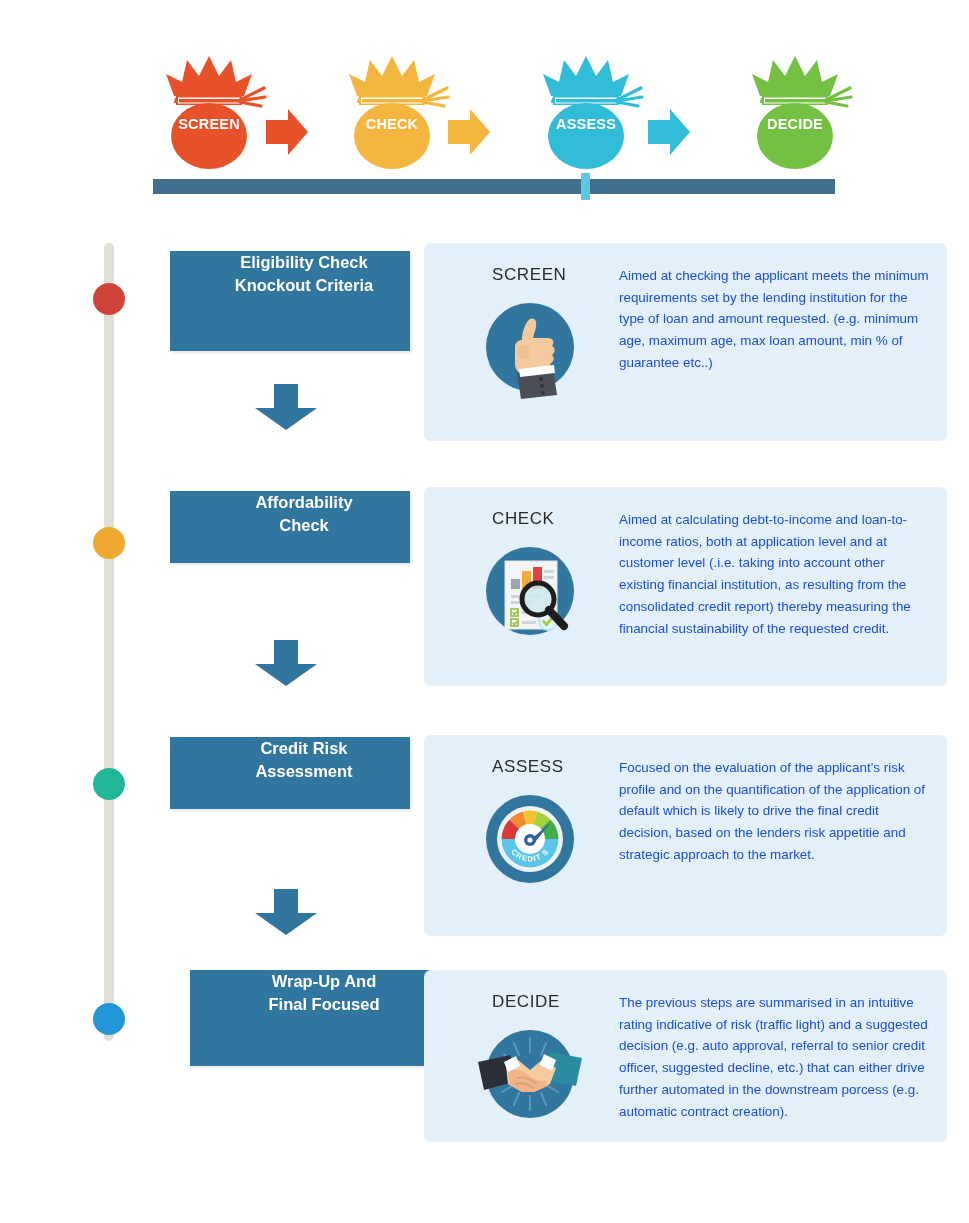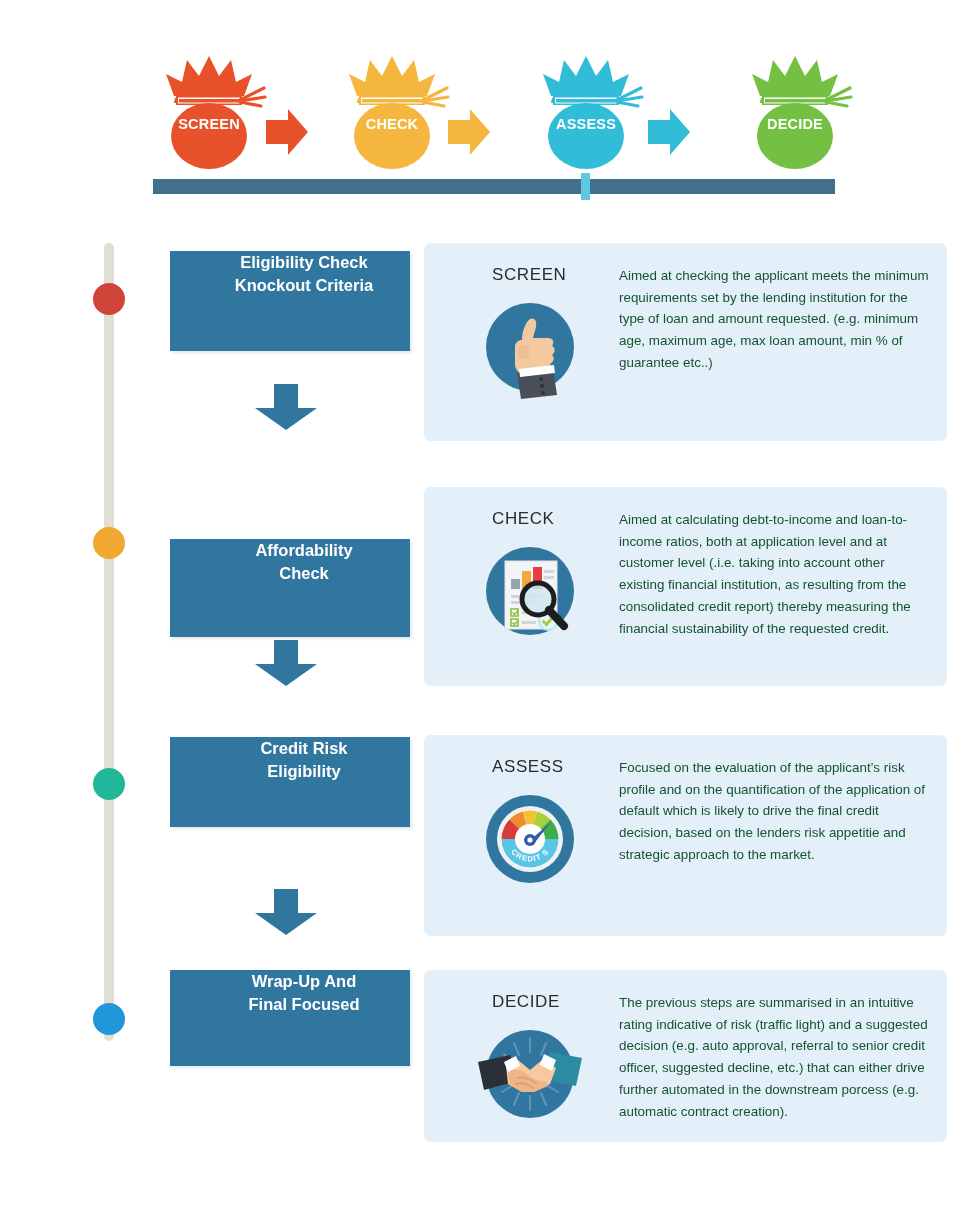--- a/index.html
+++ b/index.html
@@ -66,21 +66,21 @@
   .panel-key {
     position:absolute; left:68px; top:22px; width:130px;
     color:#2b2b2b; font-size:17px; letter-spacing:.6px;
     font-family:"Liberation Sans", sans-serif;
   }
   .panel-icon { position:absolute; left:54px; top:52px; width:104px; height:104px; }
   .panel-icon svg { display:block; width:104px; height:104px; }
 
   .panel-text {
     position:absolute; left:195px; top:22px; width:312px;
-    color:#14532d; font-size:13.4px; line-height:1.62;
+    color:#1d4ed8; font-size:13.4px; line-height:1.62;
     font-family:"Liberation Sans", sans-serif;
   }
 </style>
 </head>
 <body>
 
 <div class="page">
 
   <div class="topstrip">
 
@@ -208,21 +208,21 @@
             <circle cx="64" cy="91" r="2" fill="#2f343b"></circle>
             <circle cx="65" cy="98" r="2" fill="#2f343b"></circle>
           </svg>
         </div>
         <div class="panel-text">Aimed at checking the applicant meets the minimum requirements set by the lending institution for the type of loan and amount requested. (e.g. minimum age, maximum age, max loan amount, min % of guarantee etc..)</div>
       </div>
     </div>
   </div>
 
   <div class="row" style="top:0;">
-    <div class="stepbox" style="top:491px; height:98px;margin-top:48px;">
+    <div class="stepbox" style="top:491px; height:72px;">
       <span>
         <span>Affordability</span>
         <span>Check</span>
       </span>
     </div>
 
     <div class="down-arrow" style="top:638px;">
       <svg viewBox="0 0 66 50">
         <path d="M21 2 H45 V26 H64 L33 48 L2 26 H21 Z" fill="#31769e"></path>
       </svg>
@@ -255,24 +255,24 @@
             <circle cx="60" cy="60" r="16" fill="none" stroke="#1d1d1d" stroke-width="5"></circle>
             <line x1="71" y1="71" x2="86" y2="87" stroke="#1d1d1d" stroke-width="8" stroke-linecap="round"></line>
           </svg>
         </div>
         <div class="panel-text">Aimed at calculating debt-to-income and loan-to-income ratios, both at application level and at customer level (.i.e. taking into account other existing financial institution, as resulting from the consolidated credit report) thereby measuring the financial sustainability of the requested credit.</div>
       </div>
     </div>
   </div>
 
   <div class="row" style="top:0;">
-    <div class="stepbox" style="top:737px; height:90px;">
+    <div class="stepbox" style="top:737px; height:72px;">
       <span>
         <span>Credit Risk</span>
-        <span>Eligibility</span>
+        <span>Assessment</span>
       </span>
     </div>
 
     <div class="down-arrow" style="top:887px;">
       <svg viewBox="0 0 66 50">
         <path d="M21 2 H45 V26 H64 L33 48 L2 26 H21 Z" fill="#31769e"></path>
       </svg>
     </div>
 
     <div class="panel" style="top:735px; height:201px;">
@@ -298,21 +298,21 @@
               <textPath href="#gaugeArc" startOffset="7%">CREDIT SCORE</textPath>
             </text>
           </svg>
         </div>
         <div class="panel-text">Focused on the evaluation of the applicant’s risk profile and on the quantification of the application of default which is likely to drive the final credit decision, based on the lenders risk appetitie and strategic approach to the market.</div>
       </div>
     </div>
   </div>
 
   <div class="row" style="top:0;">
-    <div class="stepbox" style="top:970px; height:96px;">
+    <div class="stepbox" style="top:970px; height:96px;margin-left:20px;">
       <span>
         <span>Wrap-Up And</span>
         <span>Final Focused</span>
       </span>
     </div>
 
     <div class="panel" style="top:970px; height:172px;">
       <div class="panel-inner">
         <div class="panel-key">DECIDE</div>
         <div class="panel-icon">

